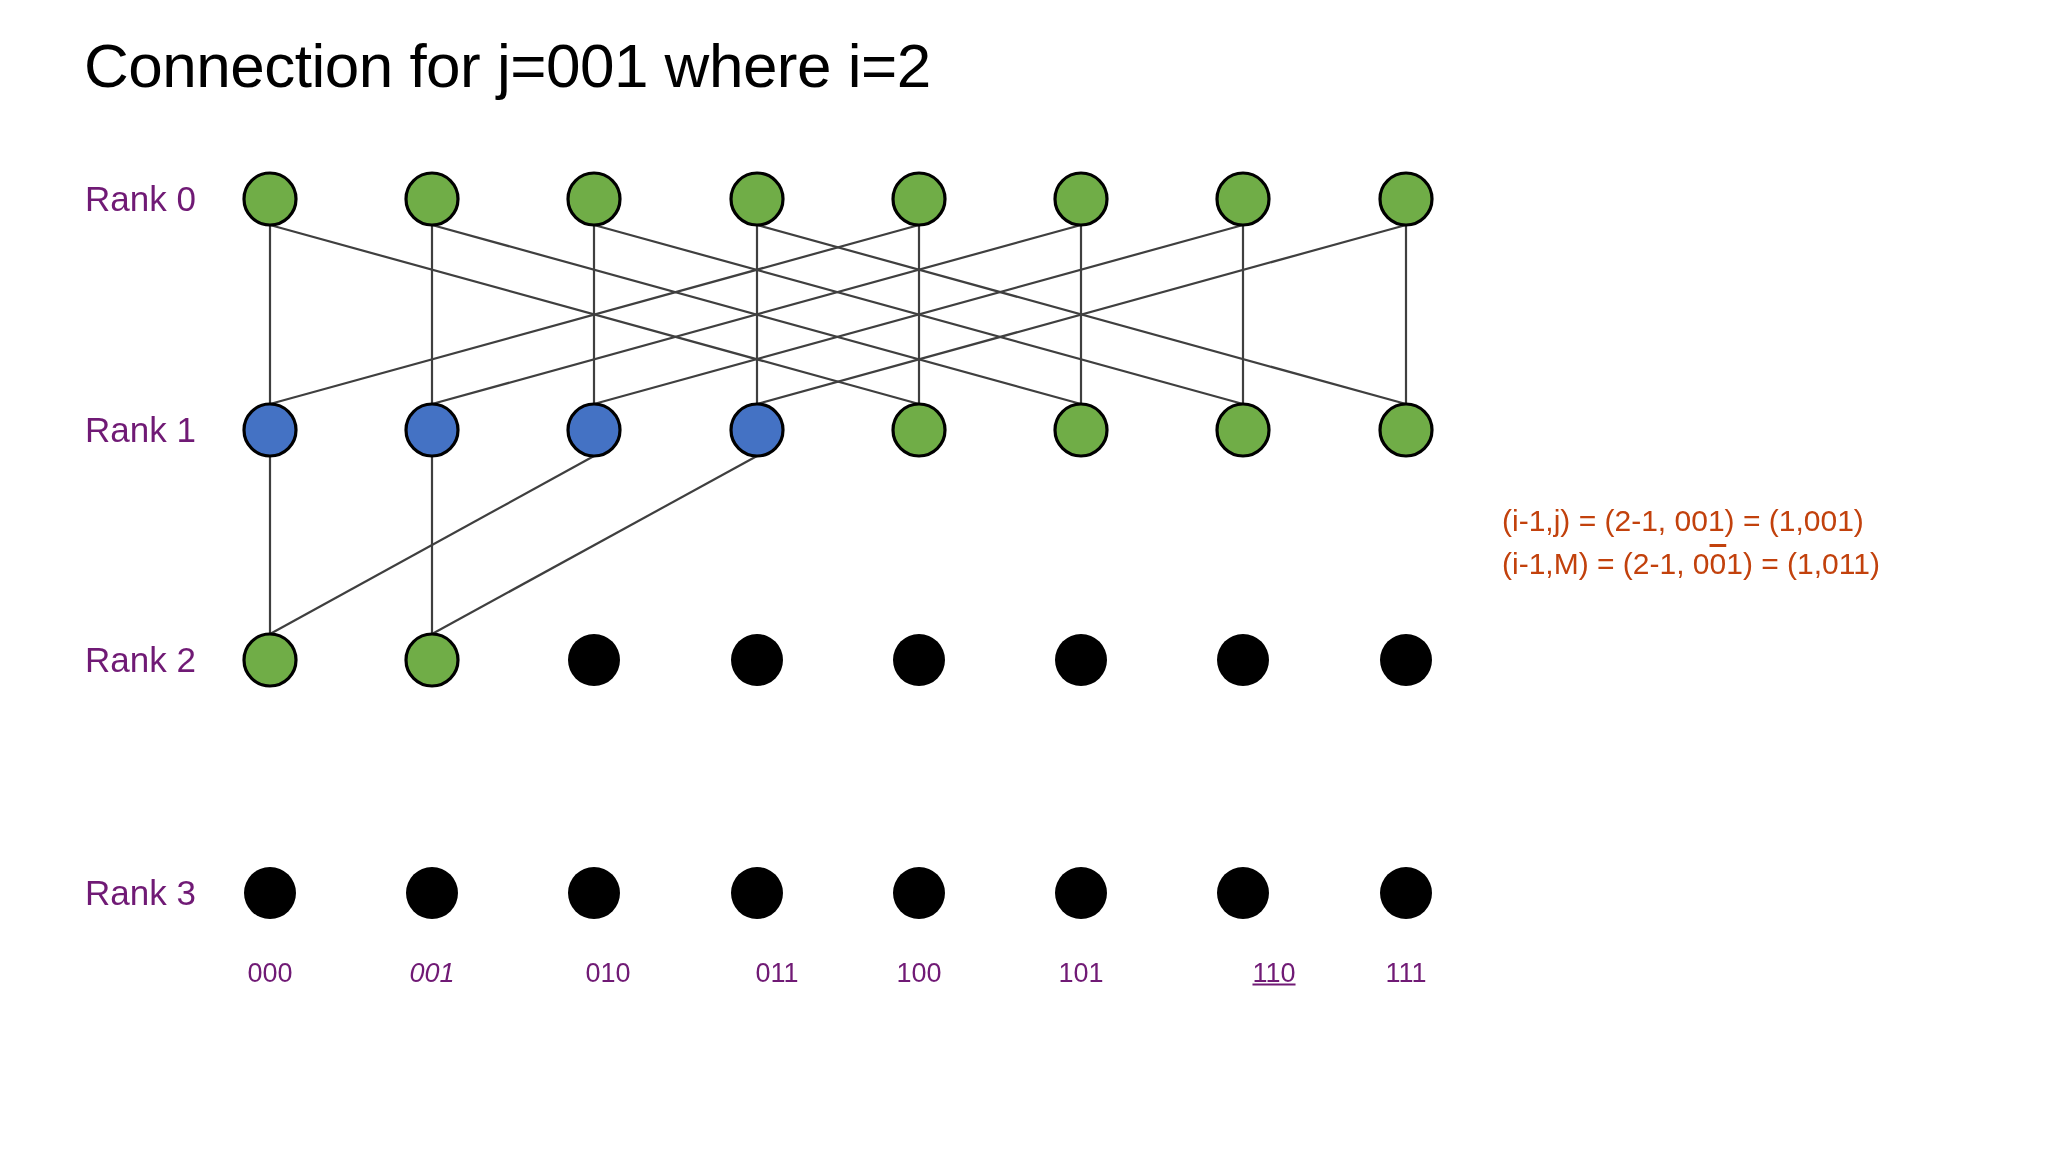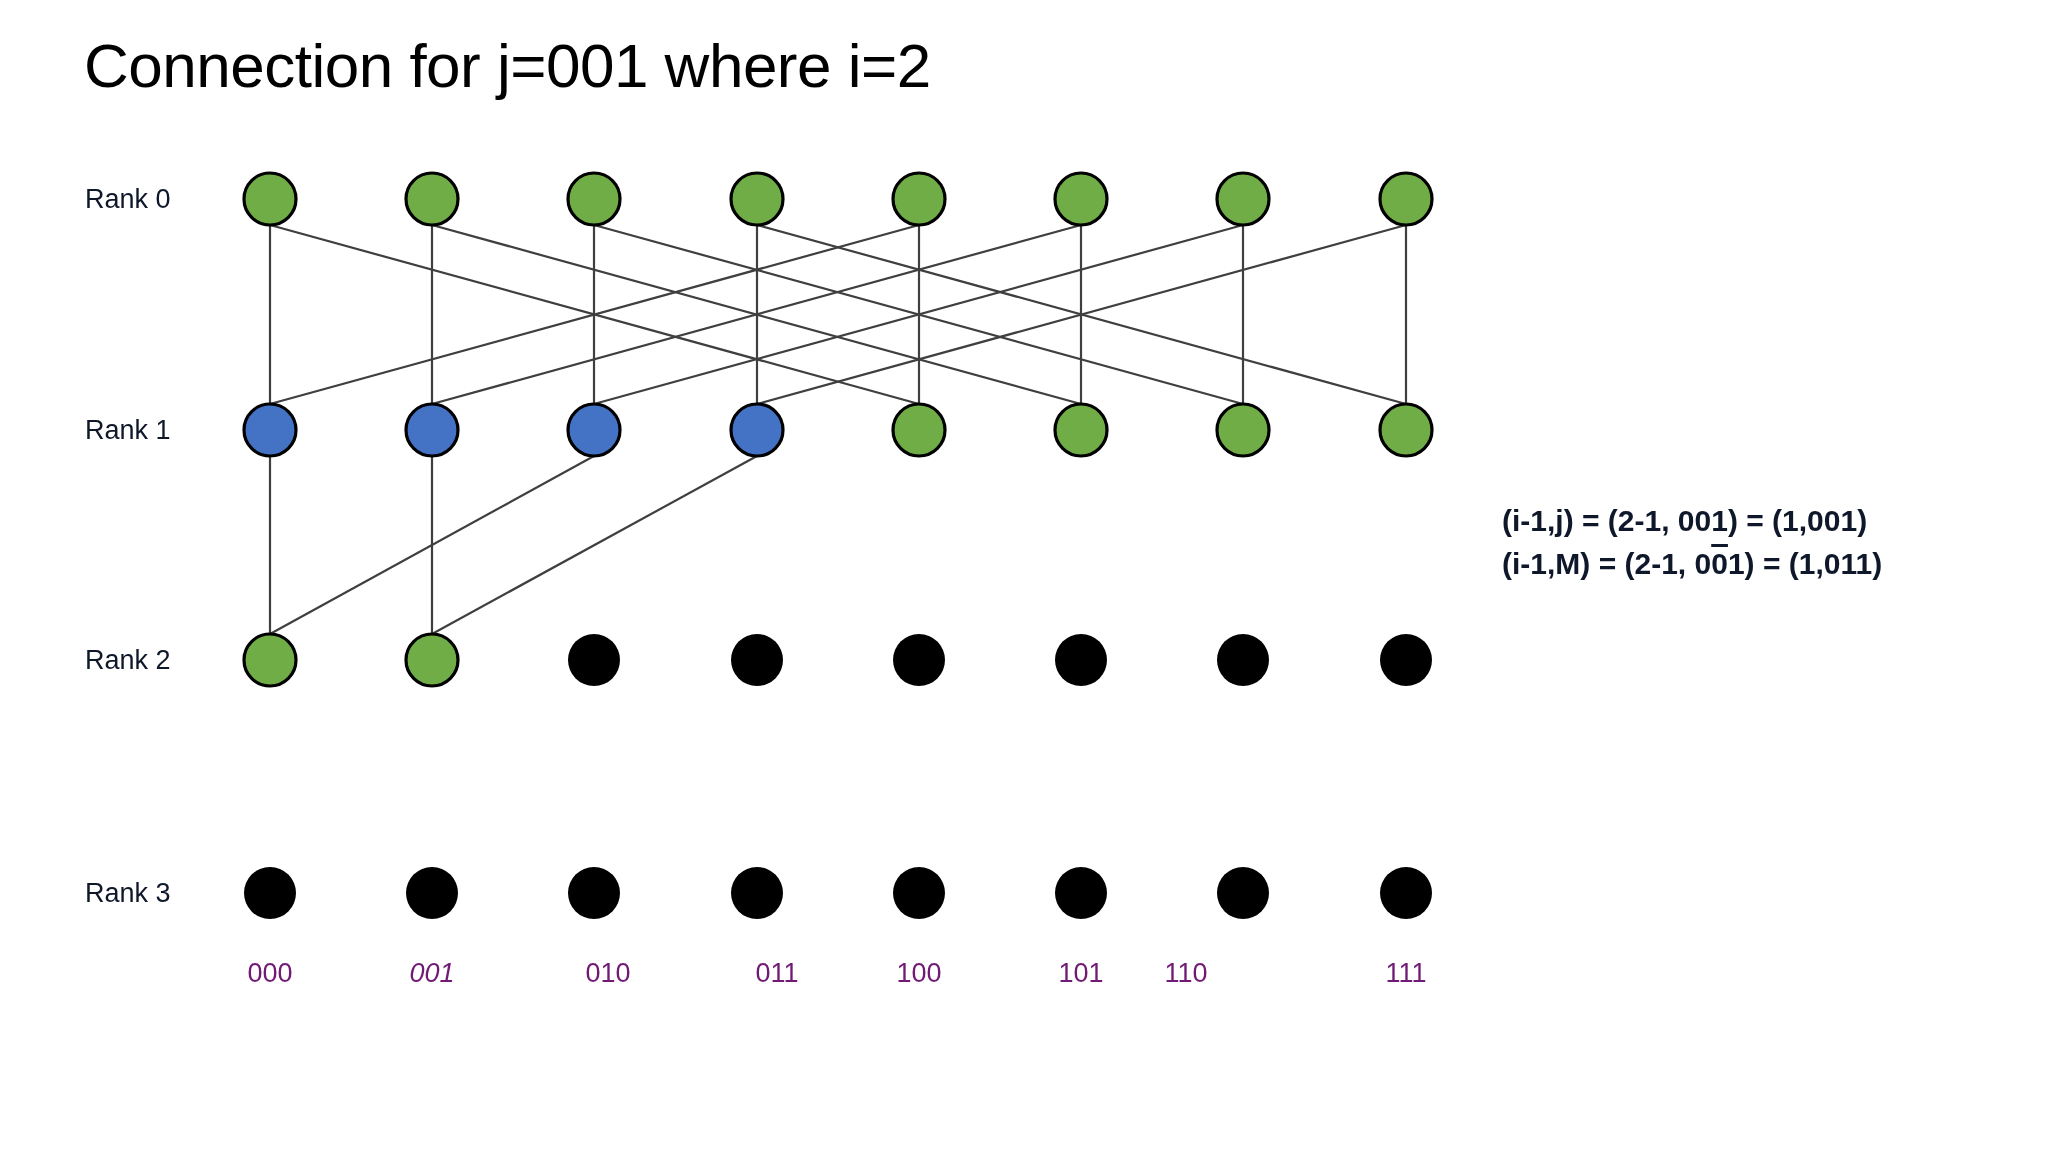--- a/index.html
+++ b/index.html
@@ -27,23 +27,23 @@
     line-height: 1.1;
     letter-spacing: -0.5px;
     color: #000000;
     white-space: nowrap;
   }
 
   
   .rank-label {
     position: absolute;
     left: 85px;
-    font-size: 27px;
+    font-size: 35px;
     font-weight: 400;
-    color: #0f172a;
+    color: #701a75;
     white-space: nowrap;
     transform: translateY(-50%);
   }
 
   
   .col-label {
     position: absolute;
     font-size: 27px;
     font-weight: 400;
     color: #701a75;
@@ -60,23 +60,22 @@
     height: 1152px;
   }
 
   
   #annotations {
     position: absolute;
     left: 1502px;
     top: 500px;
     font-size: 30px;
     line-height: 1.42;
-    color: #0f172a;
+    color: #c2410c;
     white-space: nowrap;
-    font-weight: bold;
   }
   #annotations .ann-line { display: block; }
   .overbar {
     text-decoration: overline;
   }
 </style>
 </head>
 <body>
 
 <div id="slide">
@@ -149,21 +148,21 @@
       <div class="rank-label" style="top: 893px;">Rank 3</div>
     </div>
 
   <div id="col-label-layer">
       <div class="col-label" style="left: 270px; top: 973px;">000</div>
       <div class="col-label" style="left: 432px; top: 973px; font-style: italic;">001</div>
       <div class="col-label" style="left: 594px; top: 973px; margin-left: 14px;">010</div>
       <div class="col-label" style="left: 757px; top: 973px; margin-left: 20px;">011</div>
       <div class="col-label" style="left: 919px; top: 973px;">100</div>
       <div class="col-label" style="left: 1081px; top: 973px;">101</div>
-      <div class="col-label" style="left: 1186px; top: 973px;">110</div>
+      <div class="col-label" style="left: 1274px; top: 973px; text-decoration: underline;">110</div>
       <div class="col-label" style="left: 1406px; top: 973px;">111</div>
     </div>
 
   <div id="annotations">
     <span class="ann-line">(i-1,j) = (2-1, 001) = (1,001)</span>
     <span class="ann-line"><span>(i-1,M) = (2-1, 0</span><span class="overbar">0</span><span>1) = (1,011)</span></span>
   </div>
 
 </div>
 

